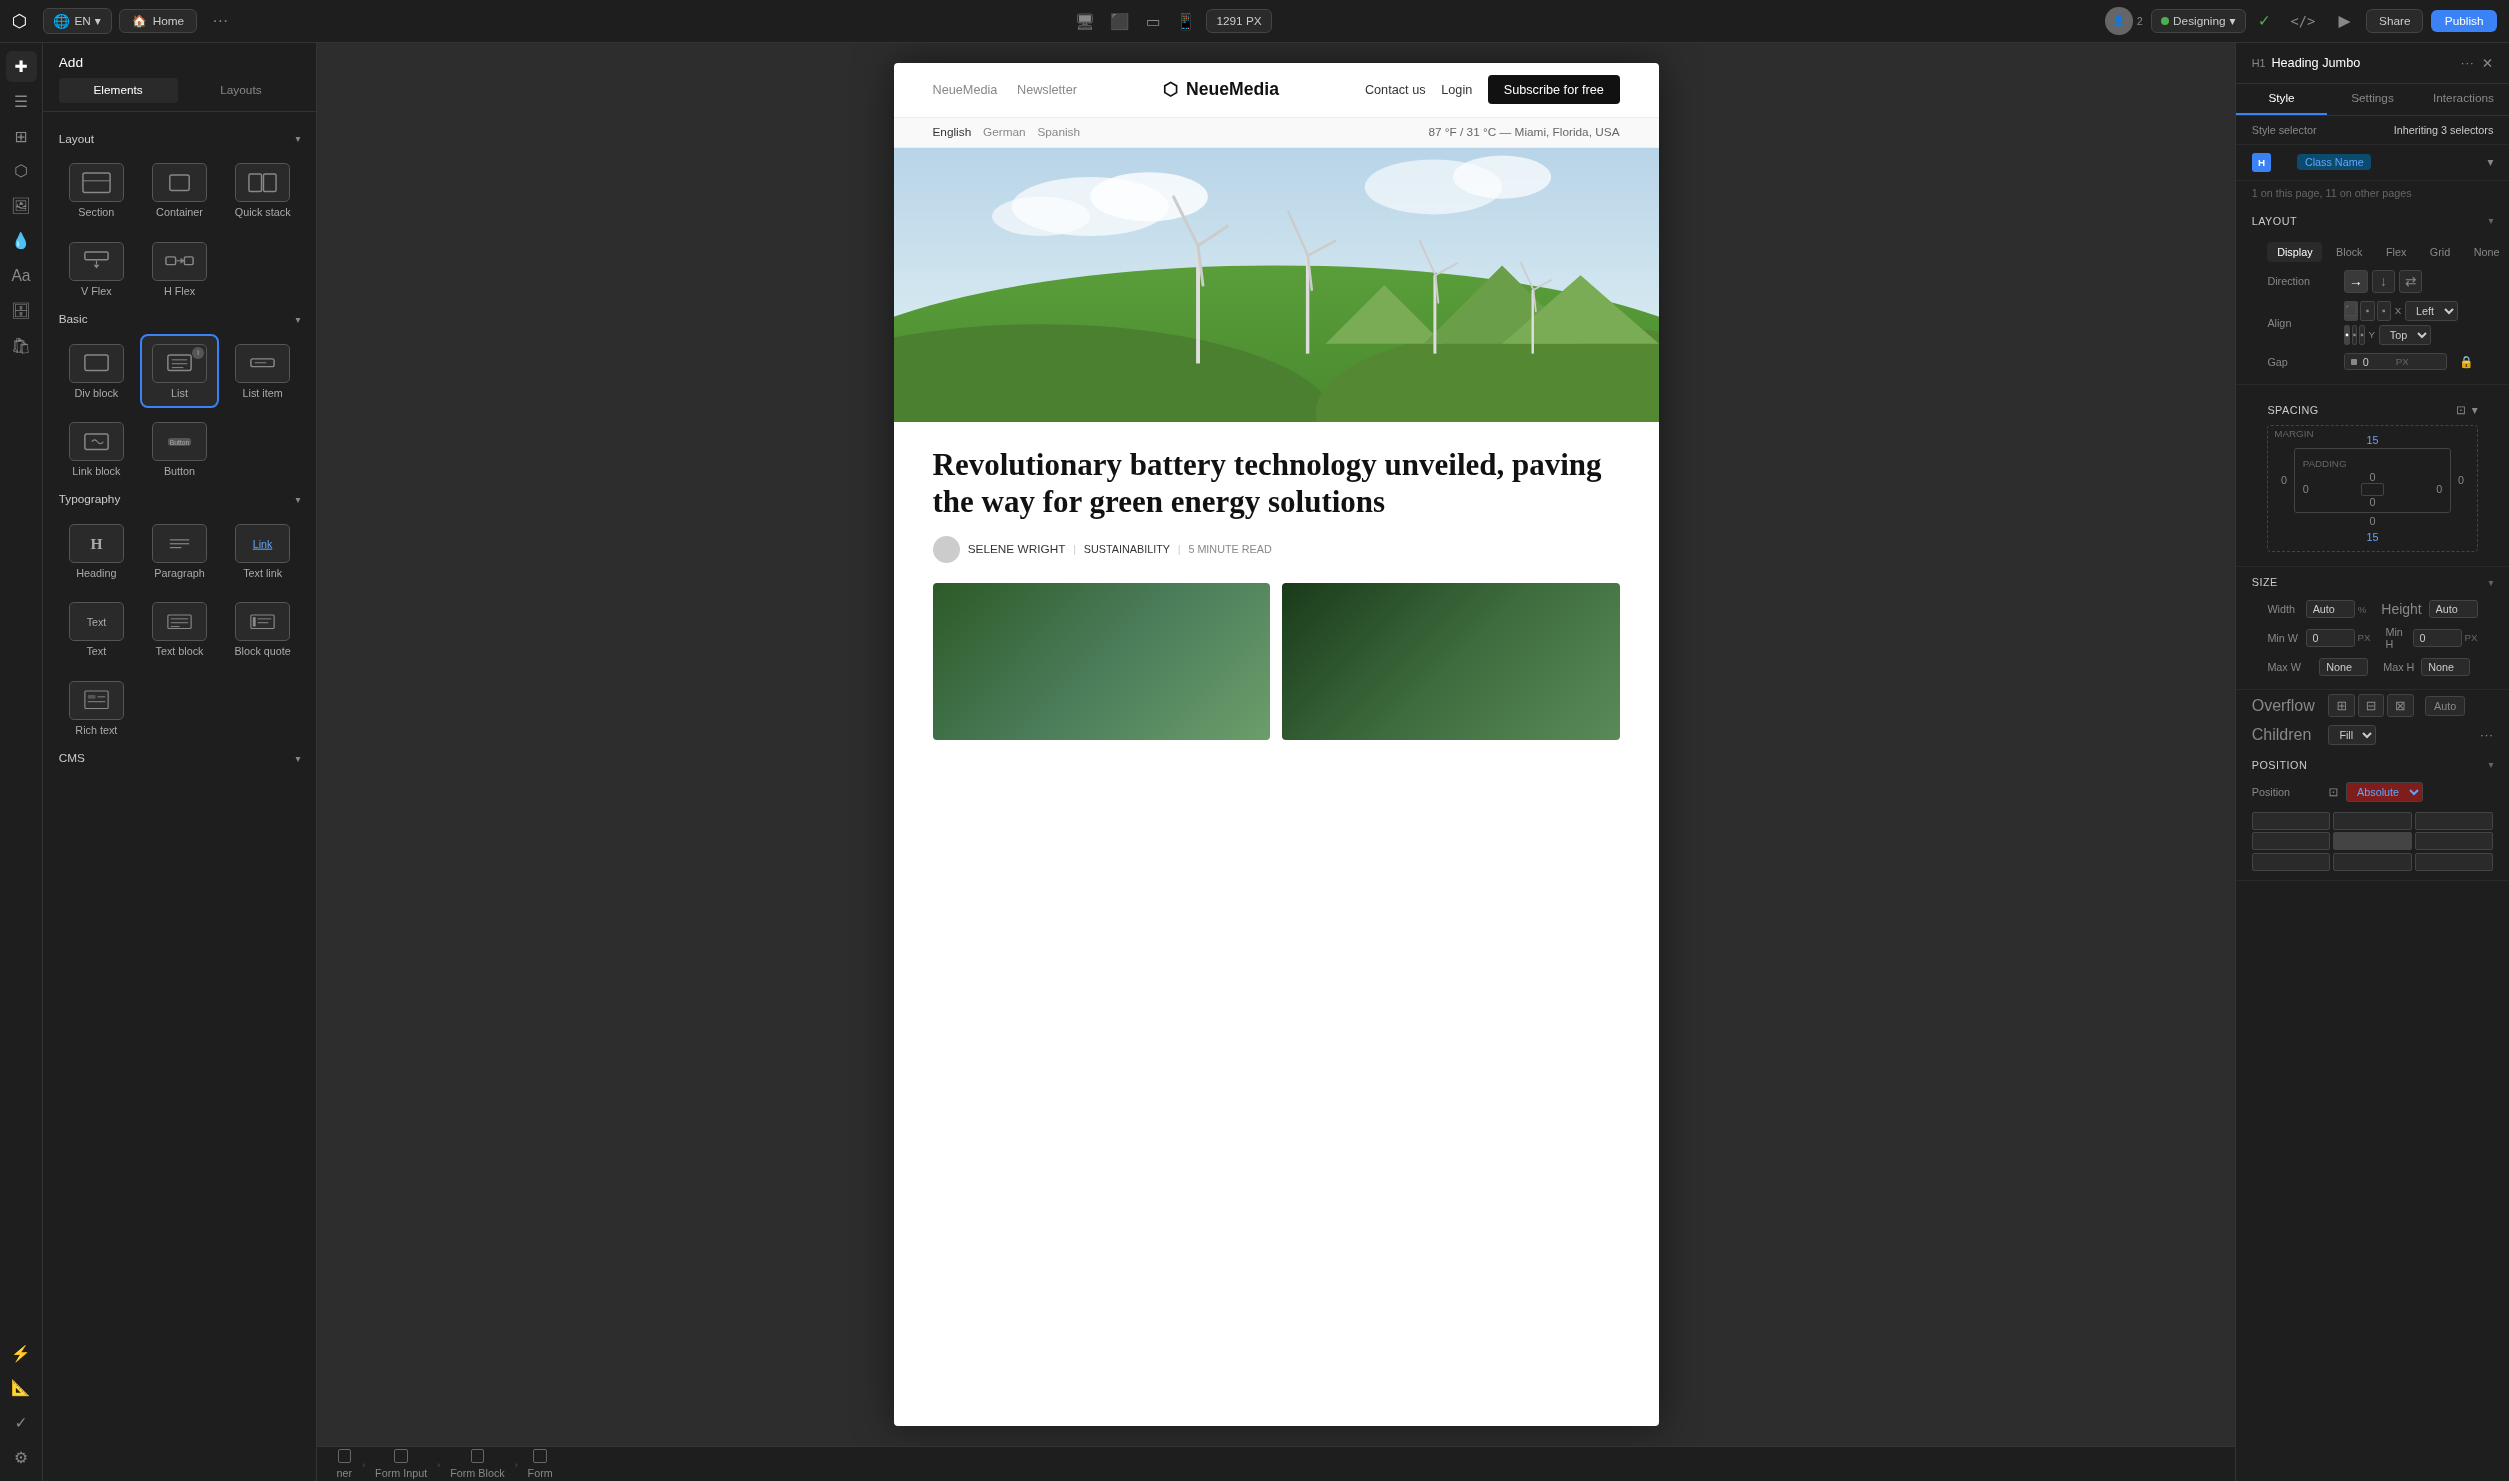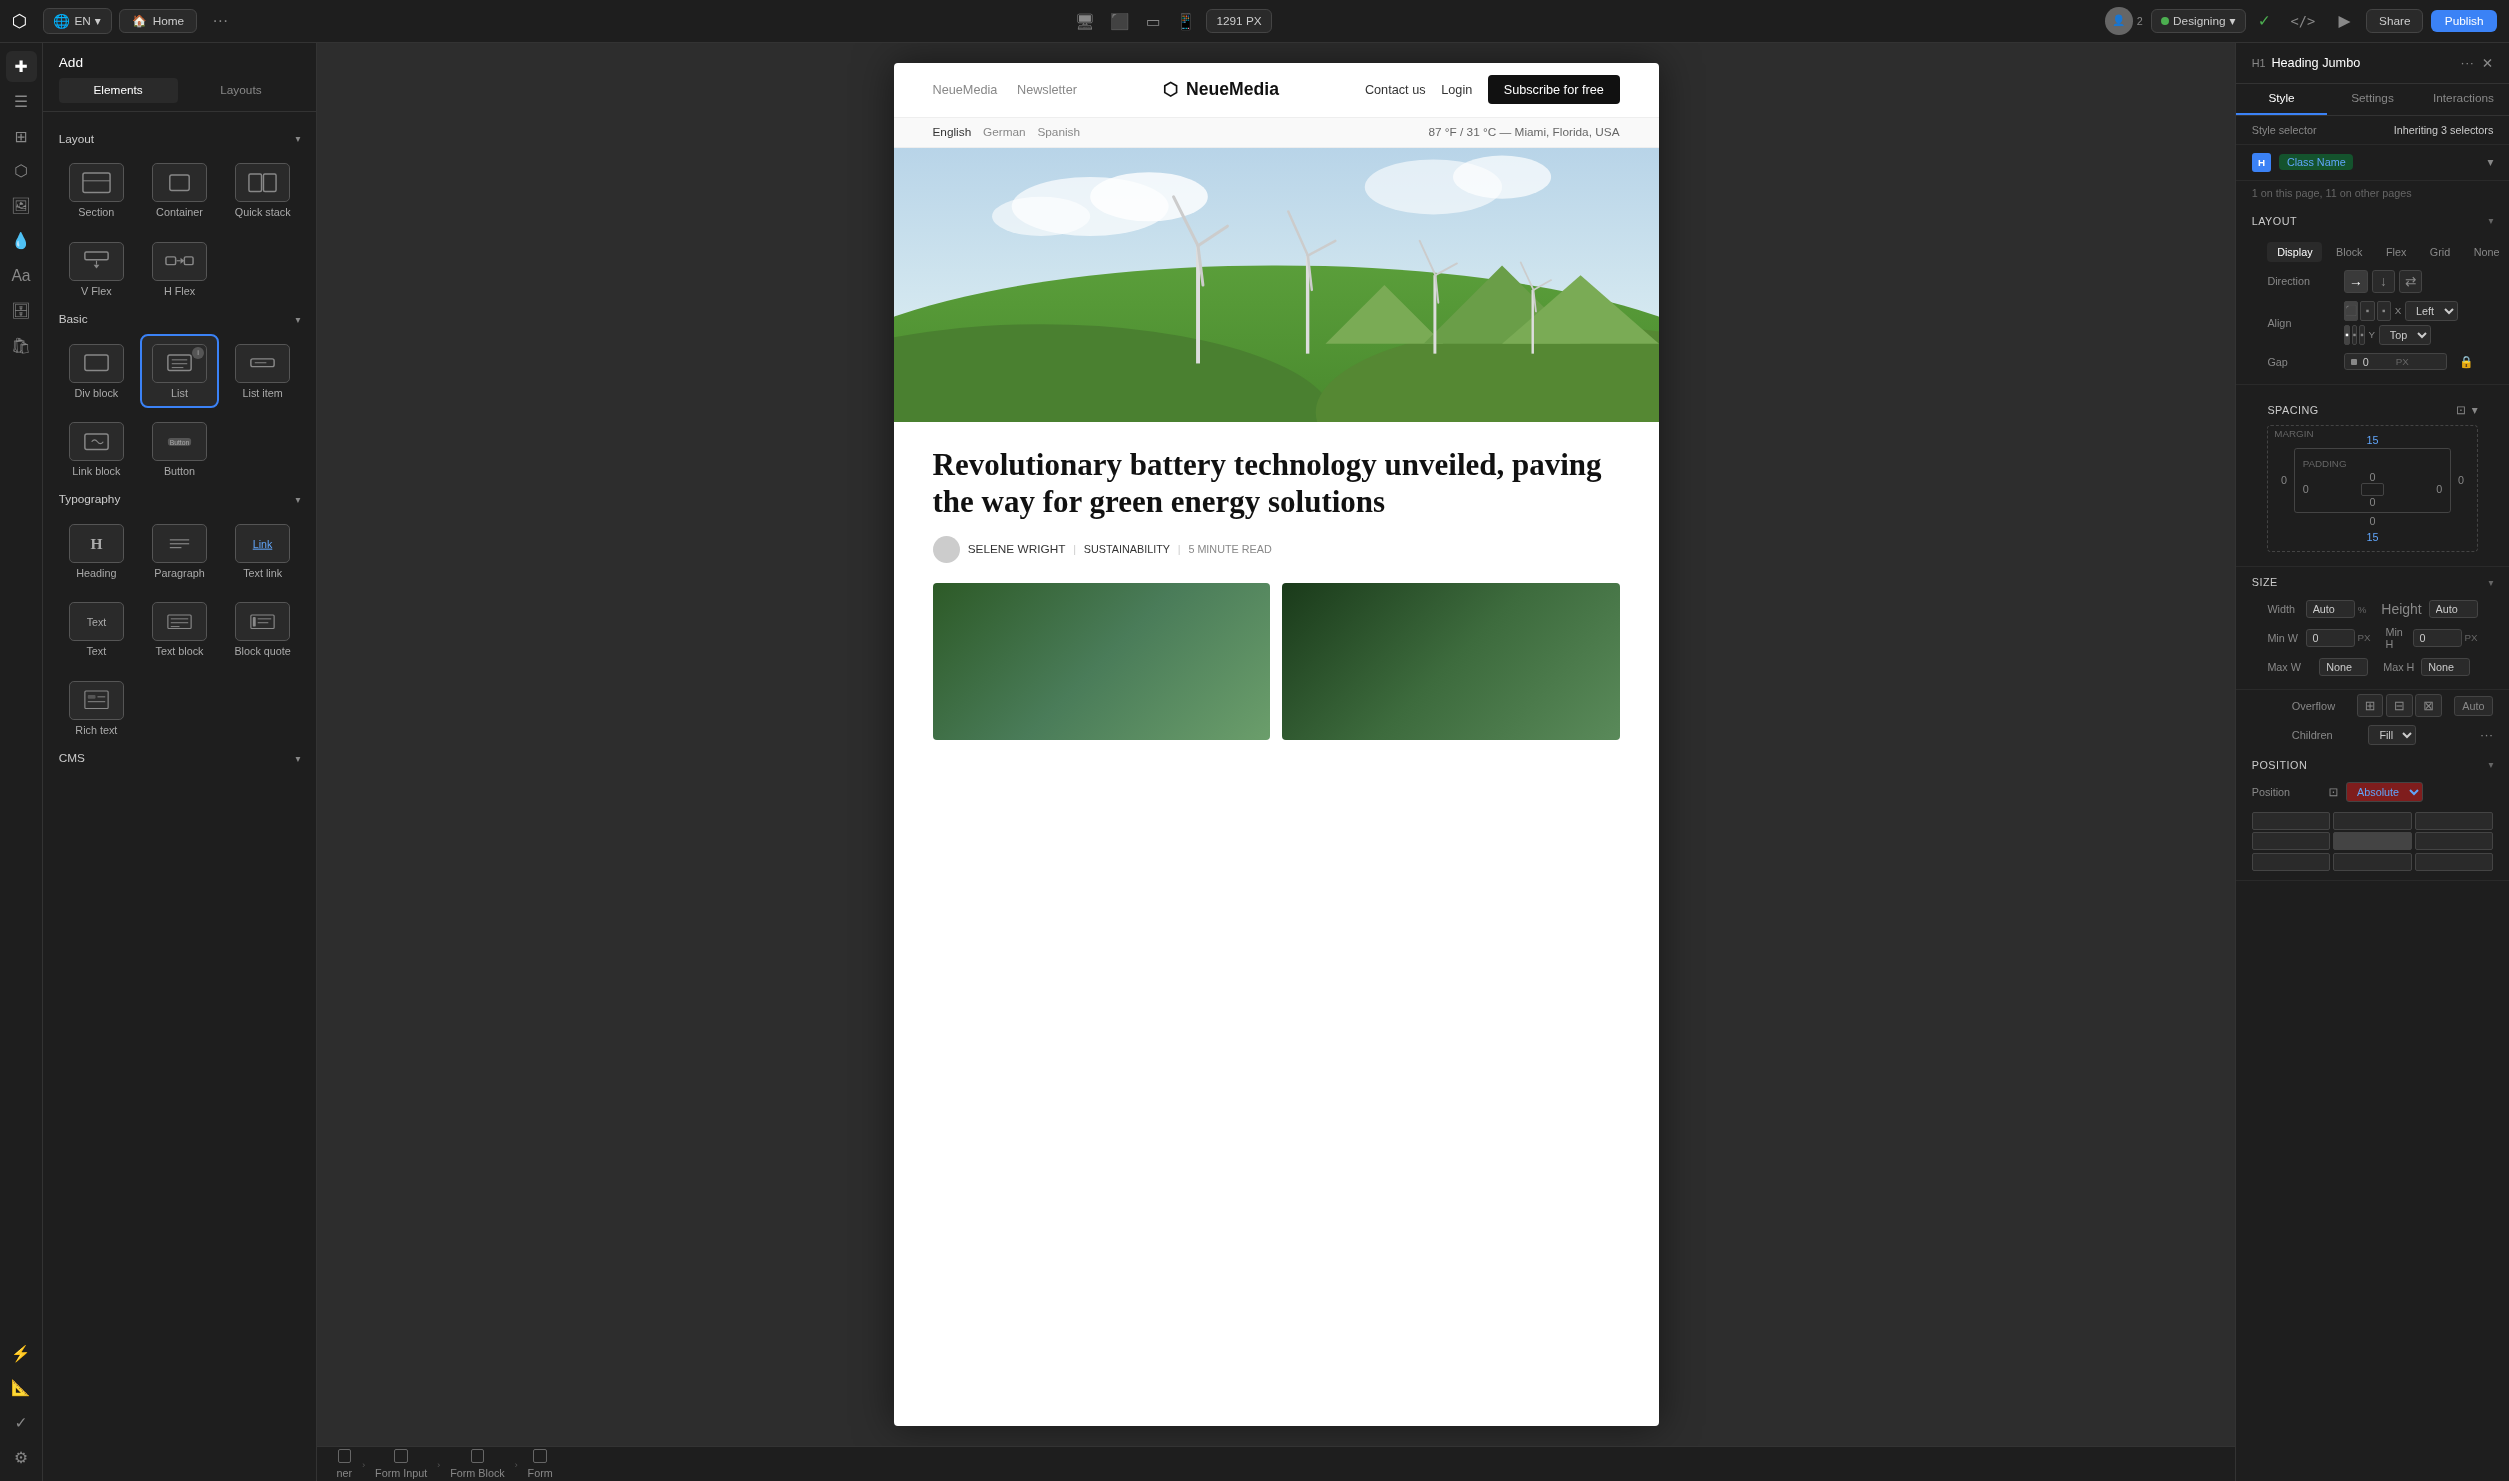--- a/index.html
+++ b/index.html
@@ -101,21 +101,21 @@
     .rp-section-header { display: flex; align-items: center; justify-content: space-between; margin-bottom: 7.8px; }
     .rp-section-title { color: #ccc; font-size: 10.8px; font-weight: 500; letter-spacing: 0.5px; text-transform: uppercase; }
     .rp-section-chevron { color: #666; font-size: 9.8px; }
 
     .style-selector-row { display: flex; align-items: center; justify-content: space-between; padding: 7.8px 15.7px; border-bottom: 1px solid #2a2a2a; }
     .style-selector-label { color: #888; font-size: 10.8px; }
     .style-selector-value { color: #ccc; font-size: 10.8px; }
 
     .class-name-row { padding: 7.8px 15.7px; border-bottom: 1px solid #2a2a2a; display: flex; align-items: center; gap: 7.8px; }
     .class-name-icon { width: 19.6px; height: 19.6px; background: #3b82f6; border-radius: 2.9px; display: flex; align-items: center; justify-content: center; color: #fff; font-size: 9.8px; font-weight: 700; }
-    .class-name-tag { background: #14532d; color: #60a5fa; font-size: 10.8px; padding: 2px 7.8px; border-radius: 3.9px; }
+    .class-name-tag { background: #0c4a6e; color: #60a5fa; font-size: 10.8px; padding: 2px 7.8px; border-radius: 3.9px; margin-left: 18px; }
     .class-name-dropdown { color: #888; font-size: 11.8px; margin-left: auto; cursor: pointer; }
 
     .rp-info-text { color: #666; font-size: 10.8px; padding: 5.9px 15.7px; }
 
     .layout-display-row { display: flex; align-items: center; gap: 3.9px; padding: 7.8px 15.7px 3.9px; }
     .display-btn { padding: 3.9px 9.8px; border-radius: 3.9px; font-size: 10.8px; color: #888; cursor: pointer; background: transparent; border: none; }
     .display-btn.active { background: #2a2a2a; color: #fff; }
 
     .layout-prop-row { display: flex; align-items: center; padding: 3.9px 15.7px; gap: 7.8px; }
     .layout-prop-label { color: #888; font-size: 10.8px; width: 69px; }
@@ -144,21 +144,21 @@
     .rp-padding-inner { width: 23.5px; height: 13.7px; border: 1px solid #444; border-radius: 2px; background: #1e1e1e; }
     .rp-margin-bot-val { text-align: center; color: #888; font-size: 10.8px; padding: 2px 0; }
     .rp-margin-bot-blue { text-align: center; color: #60a5fa; font-size: 10.8px; padding: 2px 0; }
 
     .rp-size-row { display: flex; align-items: center; padding: 3.9px 15.7px; gap: 3px; }
     .rp-size-label { color: #888; font-size: 10.8px; width: 49px; }
     .rp-size-input { background: #2a2a2a; border: 1px solid #444; border-radius: 2.9px; color: #ccc; font-size: 10.8px; padding: 2px 5.9px; width: 49px; }
     .rp-size-unit { color: #666; font-size: 9.8px; }
 
     .rp-overflow-row { display: flex; align-items: center; padding: 3.9px 15.7px; gap: 7.8px; }
-    .rp-overflow-label { color: #888; font-size: 11px; width: 69px; margin-left: 40px; }
+    .rp-overflow-label { color: #888; font-size: 16px; width: 69px; }
     .rp-overflow-btns { display: flex; gap: 2.9px; }
     .rp-overflow-btn { padding: 2.9px 6.9px; border-radius: 2.9px; font-size: 12.7px; color: #888; background: #2a2a2a; border: 1px solid #444; cursor: pointer; }
     .rp-overflow-auto { padding: 2.9px 7.8px; border-radius: 2.9px; font-size: 10.8px; color: #888; background: #2a2a2a; border: 1px solid #444; cursor: pointer; margin-left: 3.9px; }
 
     .rp-children-row { display: flex; align-items: center; padding: 3.9px 15.7px; gap: 7.8px; }
     .rp-children-select { background: #2a2a2a; border: 1px solid #444; border-radius: 2.9px; color: #ccc; font-size: 10.8px; padding: 2px 5.9px; }
     .rp-children-dots { color: #888; font-size: 13.7px; cursor: pointer; margin-left: auto; }
     .rp-position-row { display: flex; align-items: center; gap: 7.8px; padding: 3.9px 0; }
     .rp-position-label { color: #888; font-size: 10.8px; width: 69px; }
     .rp-position-icon { color: #888; font-size: 11.8px; }

